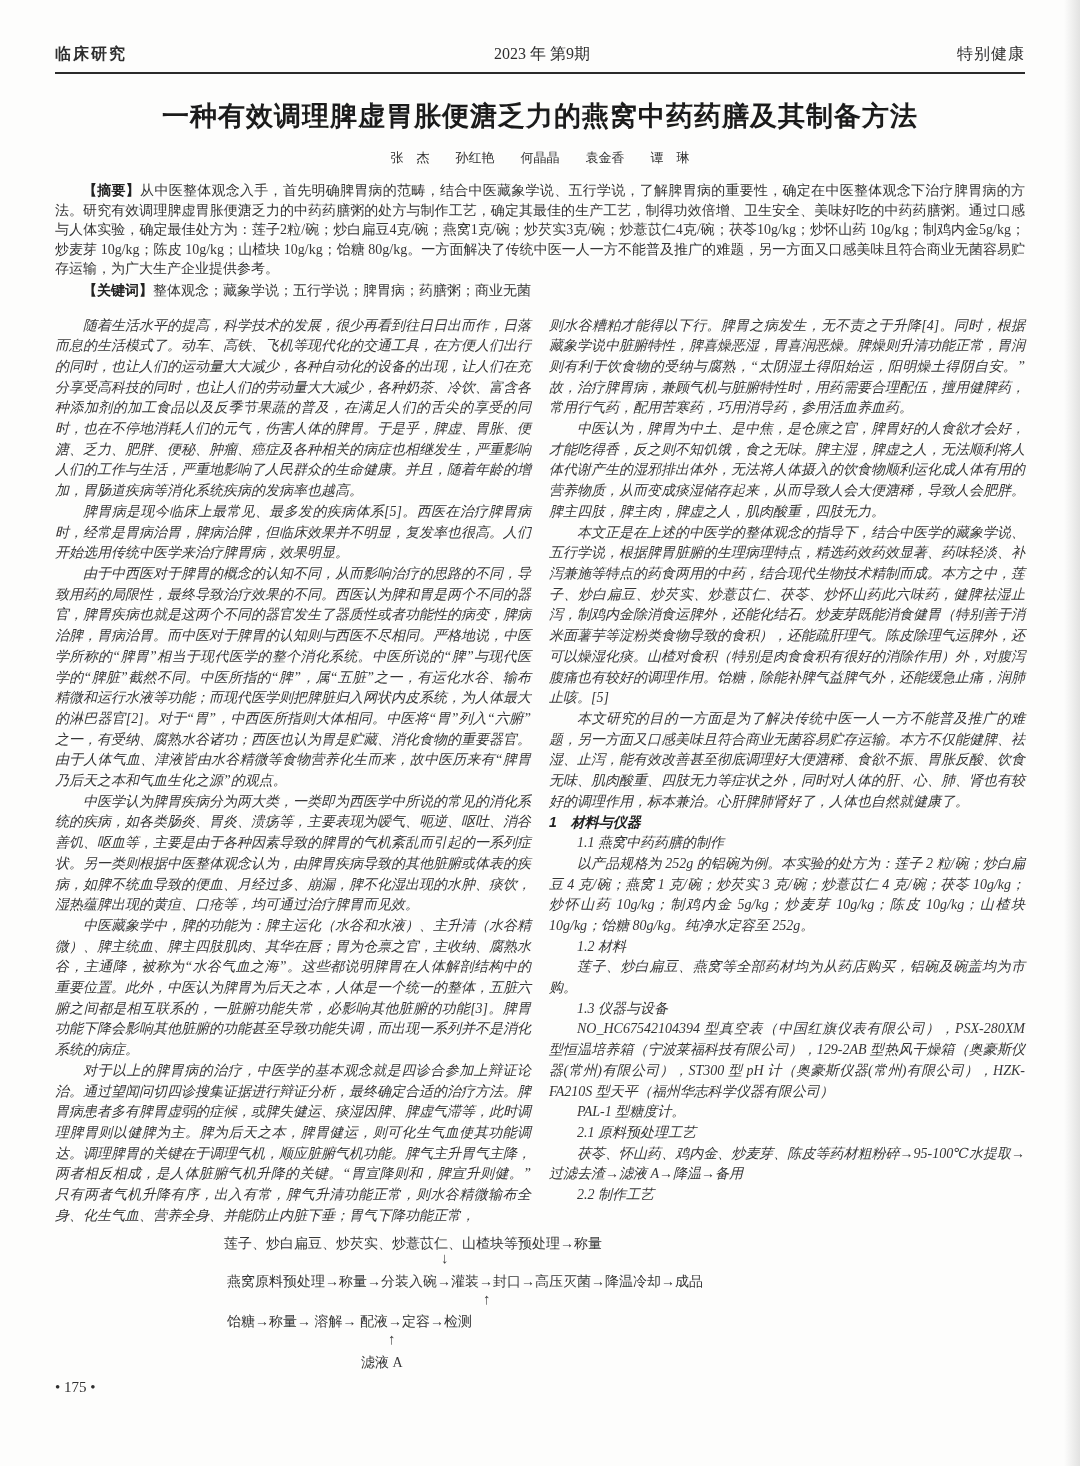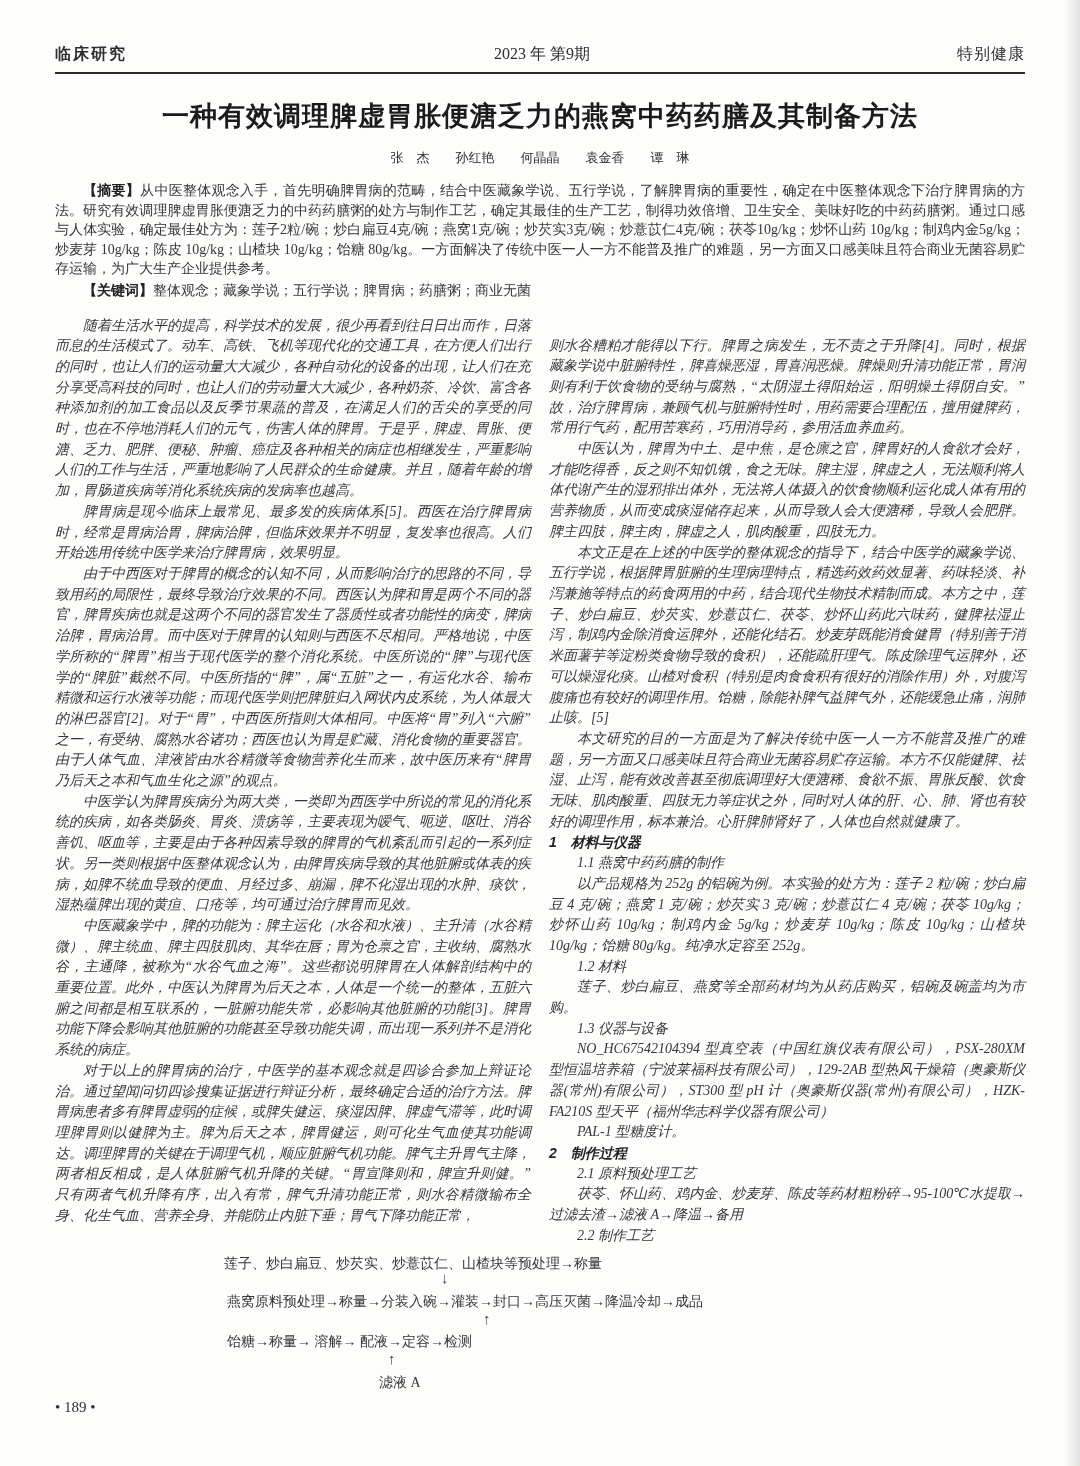--- a/index.html
+++ b/index.html
@@ -31,21 +31,21 @@
   .abstract, .kw{
     font-size:14px;line-height:19.6px;text-align:justify;
     text-indent:2em;color:#363636;margin:0;
   }
   .abstract{margin-top:14px;}
   .kw{margin-top:2px;}
   .lead{font-weight:bold;font-family:"Liberation Sans","DejaVu Sans",sans-serif;color:#222;}
   .cols{display:flex;gap:18px;margin-top:15px;font-style:italic;}
   .col{width:476px;font-size:14px;line-height:20.7px;text-align:justify;color:#363636;}
   .col p{margin:0;text-indent:2em;}
-  .col p.noindent{text-indent:0;margin-top:20px;}
+  .col p.noindent{text-indent:0;}
   .col .h1{
     font-weight:bold;text-indent:0;color:#222;
     font-family:"Liberation Sans","DejaVu Sans",sans-serif;
   }
   .col .h2{text-indent:2em;}
   .diagram{position:relative;height:142px;margin-top:8px;font-size:14px;color:#363636;}
   .drow{position:absolute;white-space:nowrap;}
   .darrow{position:absolute;font-size:15px;color:#444;}
   .footer{font-size:15px;color:#2e2e2e;margin-top:2px;}
 </style>
@@ -85,32 +85,31 @@
       <p>本文正是在上述的中医学的整体观念的指导下，结合中医学的藏象学说、五行学说，根据脾胃脏腑的生理病理特点，精选药效药效显著、药味轻淡、补泻兼施等特点的药食两用的中药，结合现代生物技术精制而成。本方之中，莲子、炒白扁豆、炒芡实、炒薏苡仁、茯苓、炒怀山药此六味药，健脾祛湿止泻，制鸡内金除消食运脾外，还能化结石。炒麦芽既能消食健胃（特别善于消米面薯芋等淀粉类食物导致的食积），还能疏肝理气。陈皮除理气运脾外，还可以燥湿化痰。山楂对食积（特别是肉食食积有很好的消除作用）外，对腹泻腹痛也有较好的调理作用。饴糖，除能补脾气益脾气外，还能缓急止痛，润肺止咳。[5]</p>
       <p>本文研究的目的一方面是为了解决传统中医一人一方不能普及推广的难题，另一方面又口感美味且符合商业无菌容易贮存运输。本方不仅能健脾、祛湿、止泻，能有效改善甚至彻底调理好大便溏稀、食欲不振、胃胀反酸、饮食无味、肌肉酸重、四肢无力等症状之外，同时对人体的肝、心、肺、肾也有较好的调理作用，标本兼治。心肝脾肺肾好了，人体也自然就健康了。</p>
       <p class="h1">1　材料与仪器</p>
       <p class="h2">1.1 燕窝中药药膳的制作</p>
       <p>以产品规格为 252g 的铝碗为例。本实验的处方为：莲子 2 粒/碗；炒白扁豆 4 克/碗；燕窝 1 克/碗；炒芡实 3 克/碗；炒薏苡仁 4 克/碗；茯苓 10g/kg；炒怀山药 10g/kg；制鸡内金 5g/kg；炒麦芽 10g/kg；陈皮 10g/kg；山楂块 10g/kg；饴糖 80g/kg。纯净水定容至 252g。</p>
       <p class="h2">1.2 材料</p>
       <p>莲子、炒白扁豆、燕窝等全部药材均为从药店购买，铝碗及碗盖均为市购。</p>
       <p class="h2">1.3 仪器与设备</p>
       <p>NO_HC67542104394 型真空表（中国红旗仪表有限公司），PSX-280XM 型恒温培养箱（宁波莱福科技有限公司），129-2AB 型热风干燥箱（奥豪斯仪器(常州)有限公司），ST300 型 pH 计（奥豪斯仪器(常州)有限公司），HZK-FA210S 型天平（福州华志科学仪器有限公司）</p>
       <p>PAL-1 型糖度计。</p>
-      <p class="h1">2　制作过程</p>
       <p class="h2">2.1 原料预处理工艺</p>
       <p>茯苓、怀山药、鸡内金、炒麦芽、陈皮等药材粗粉碎→95-100℃水提取→过滤去渣→滤液 A→降温→备用</p>
       <p class="h2">2.2 制作工艺</p>
     </div>
   </div>
 
   <div class="diagram">
     <div class="drow" style="left:169px;top:0;">莲子、炒白扁豆、炒芡实、炒薏苡仁、山楂块等预处理→称量</div>
     <div class="darrow" style="left:386px;top:15px;">↓</div>
     <div class="drow" style="left:172px;top:38px;">燕窝原料预处理→称量→分装入碗→灌装→封口→高压灭菌→降温冷却→成品</div>
     <div class="darrow" style="left:428px;top:56px;">↑</div>
     <div class="drow" style="left:172px;top:78px;">饴糖→称量→ 溶解→ 配液→定容→检测</div>
     <div class="darrow" style="left:333px;top:96px;">↑</div>
-    <div class="drow" style="left:324px;top:119px;">滤液 A</div>
+    <div class="drow" style="left:306px;top:119px;">滤液 A</div>
   </div>
 
-  <div class="footer">• 189 •</div>
+  <div class="footer">• 175 •</div>
 
 </div>
 
 </body></html>

